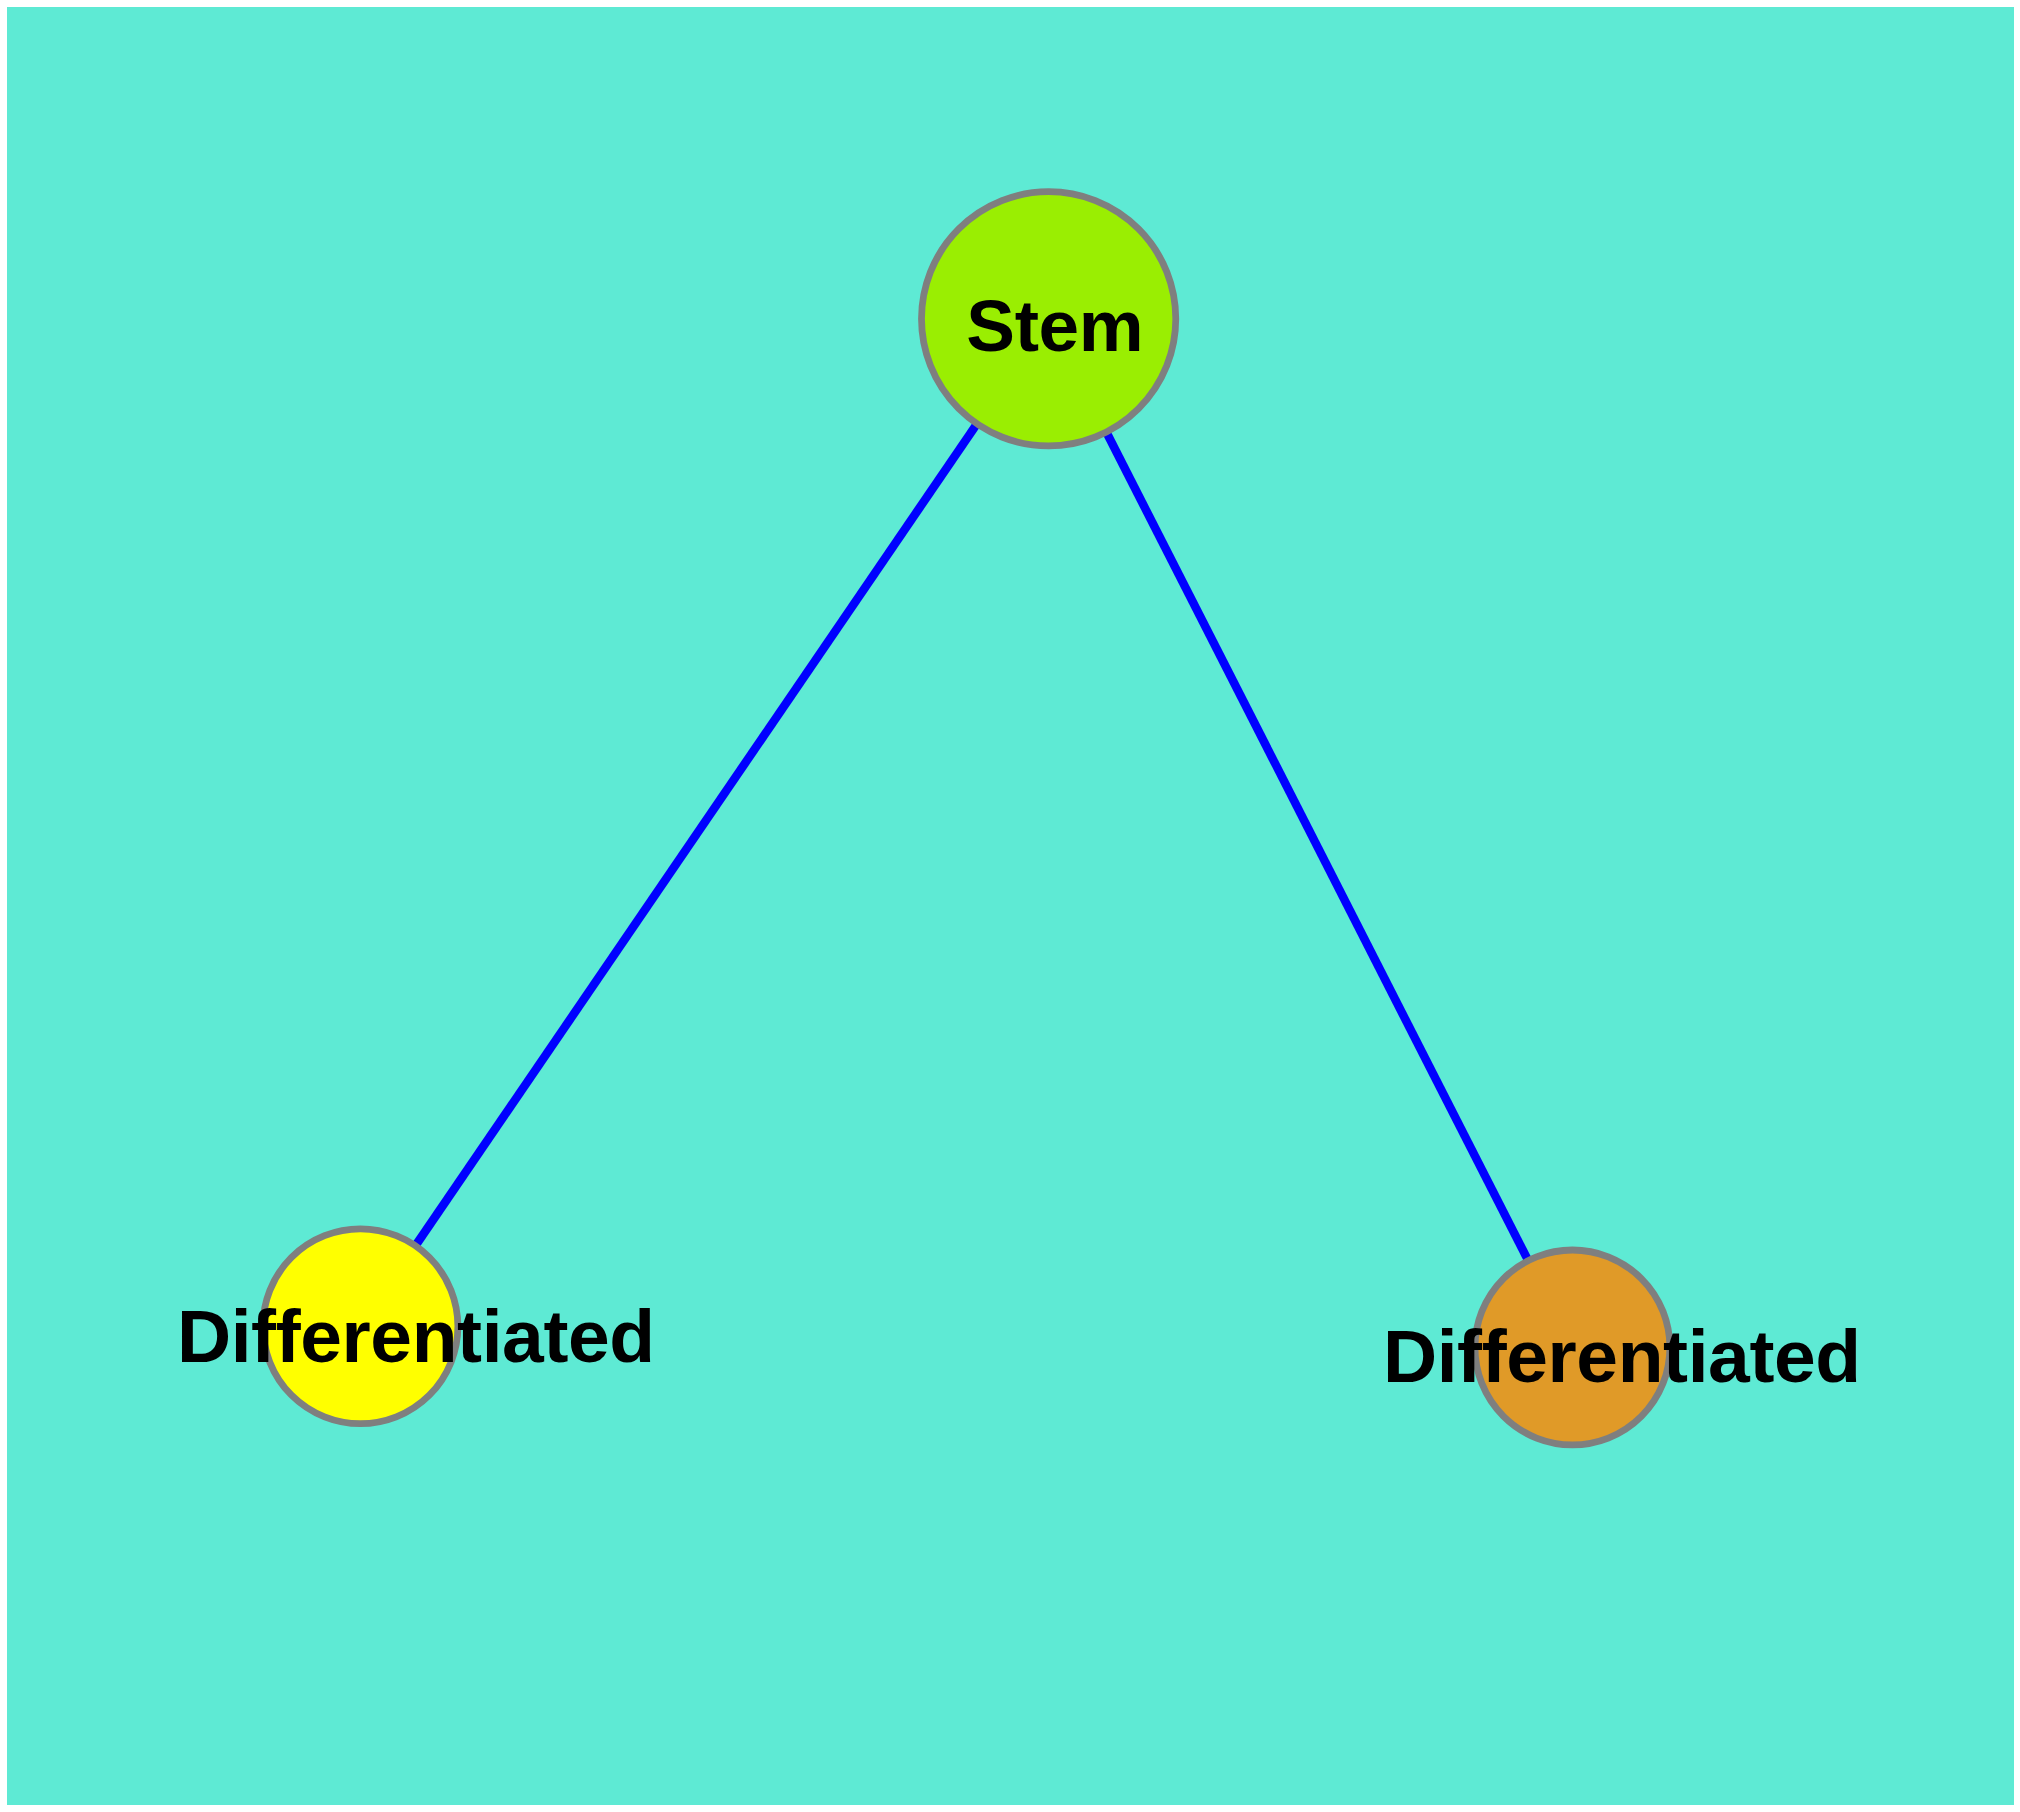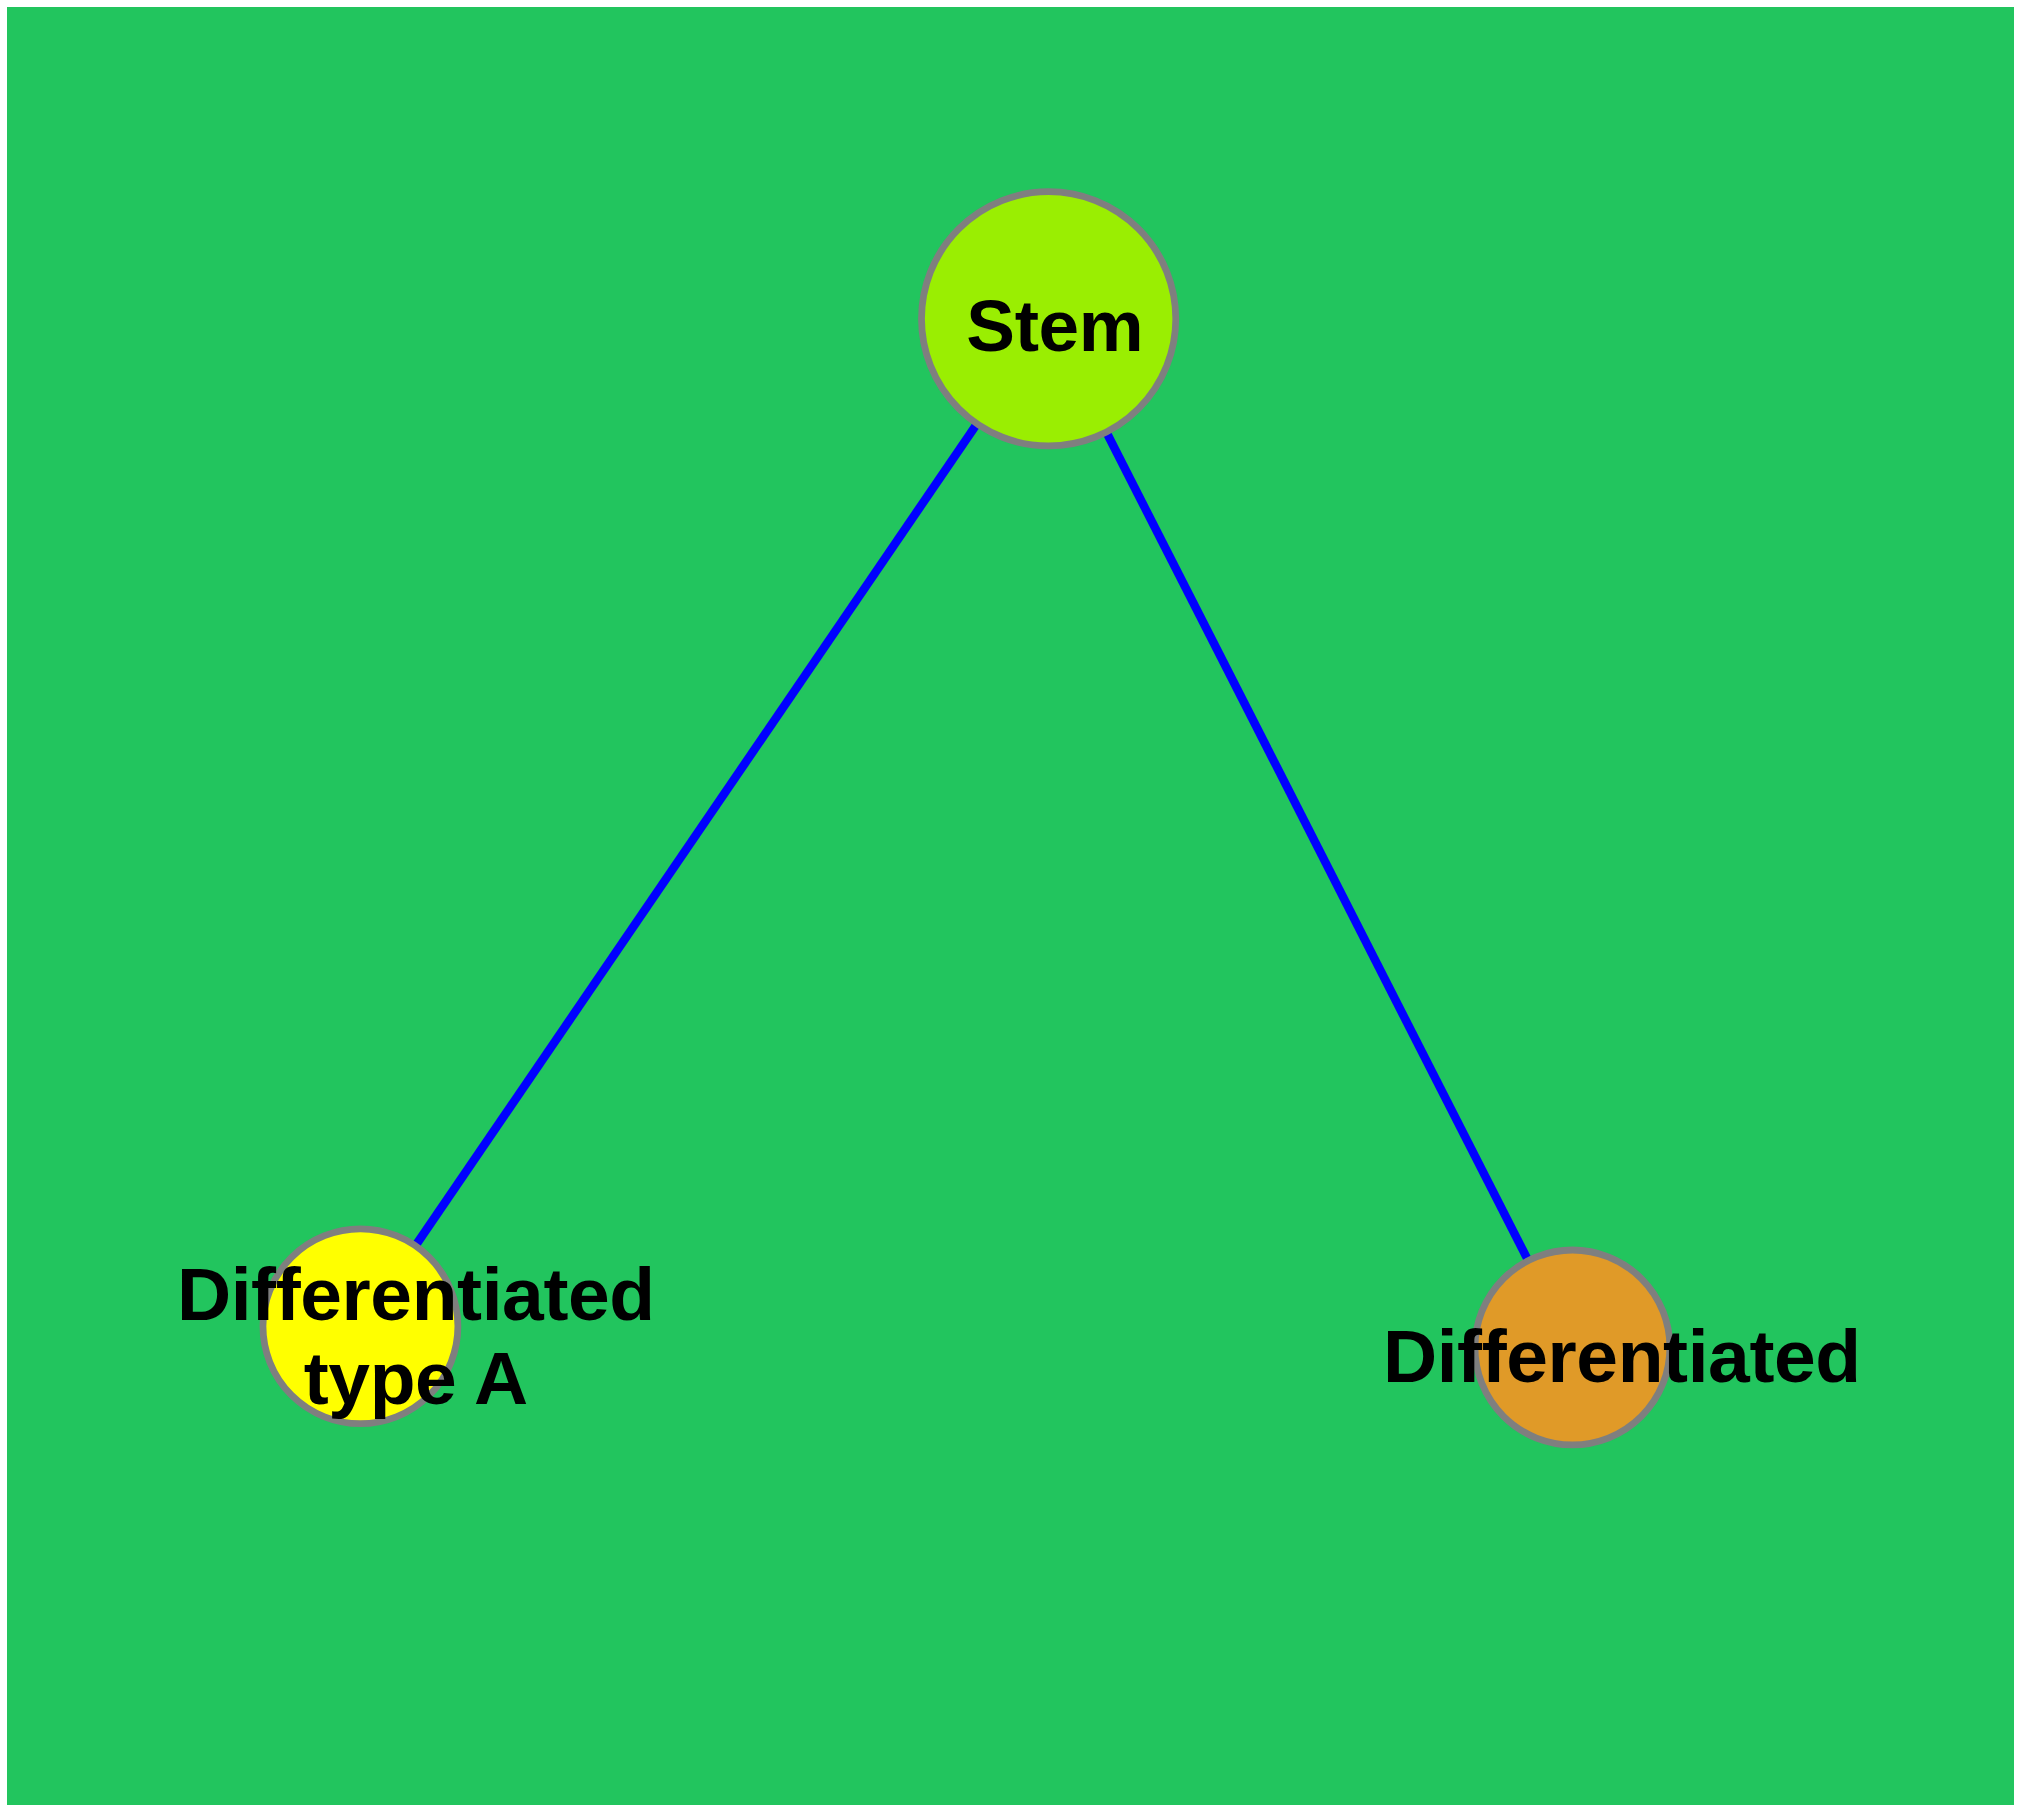--- a/index.html
+++ b/index.html
@@ -15,21 +15,21 @@
     background: #ffffff;
     overflow: hidden;
     font-family: "Liberation Sans", "DejaVu Sans", sans-serif;
   }
   #plot-area {
     position: absolute;
     left: 6.8px;
     top: 6.8px;
     width: 2007px;
     height: 1798px;
-    background: #22c55e;
+    background: #5eead4;
   }
   #graph-svg {
     position: absolute;
     left: 0;
     top: 0;
     width: 100%;
     height: 100%;
     display: block;
   }
   .edge-line {
@@ -92,21 +92,20 @@
         <circle class="node-circle" cx="1847" cy="1582" r="115" fill="#e09a28" stroke="#7f7f7f"></circle>
       </g>
     </svg>
 
     <div class="node-label" id="label-stem">
       <span class="label-line">Stem</span>
     </div>
 
     <div class="node-label" id="label-type-a">
       <span class="label-line">Differentiated</span>
-      <span class="label-line">type A</span>
     </div>
 
     <div class="node-label" id="label-type-b">
       <span class="label-line">Differentiated</span>
     </div>
 
   </div>
 </div>
 
 

